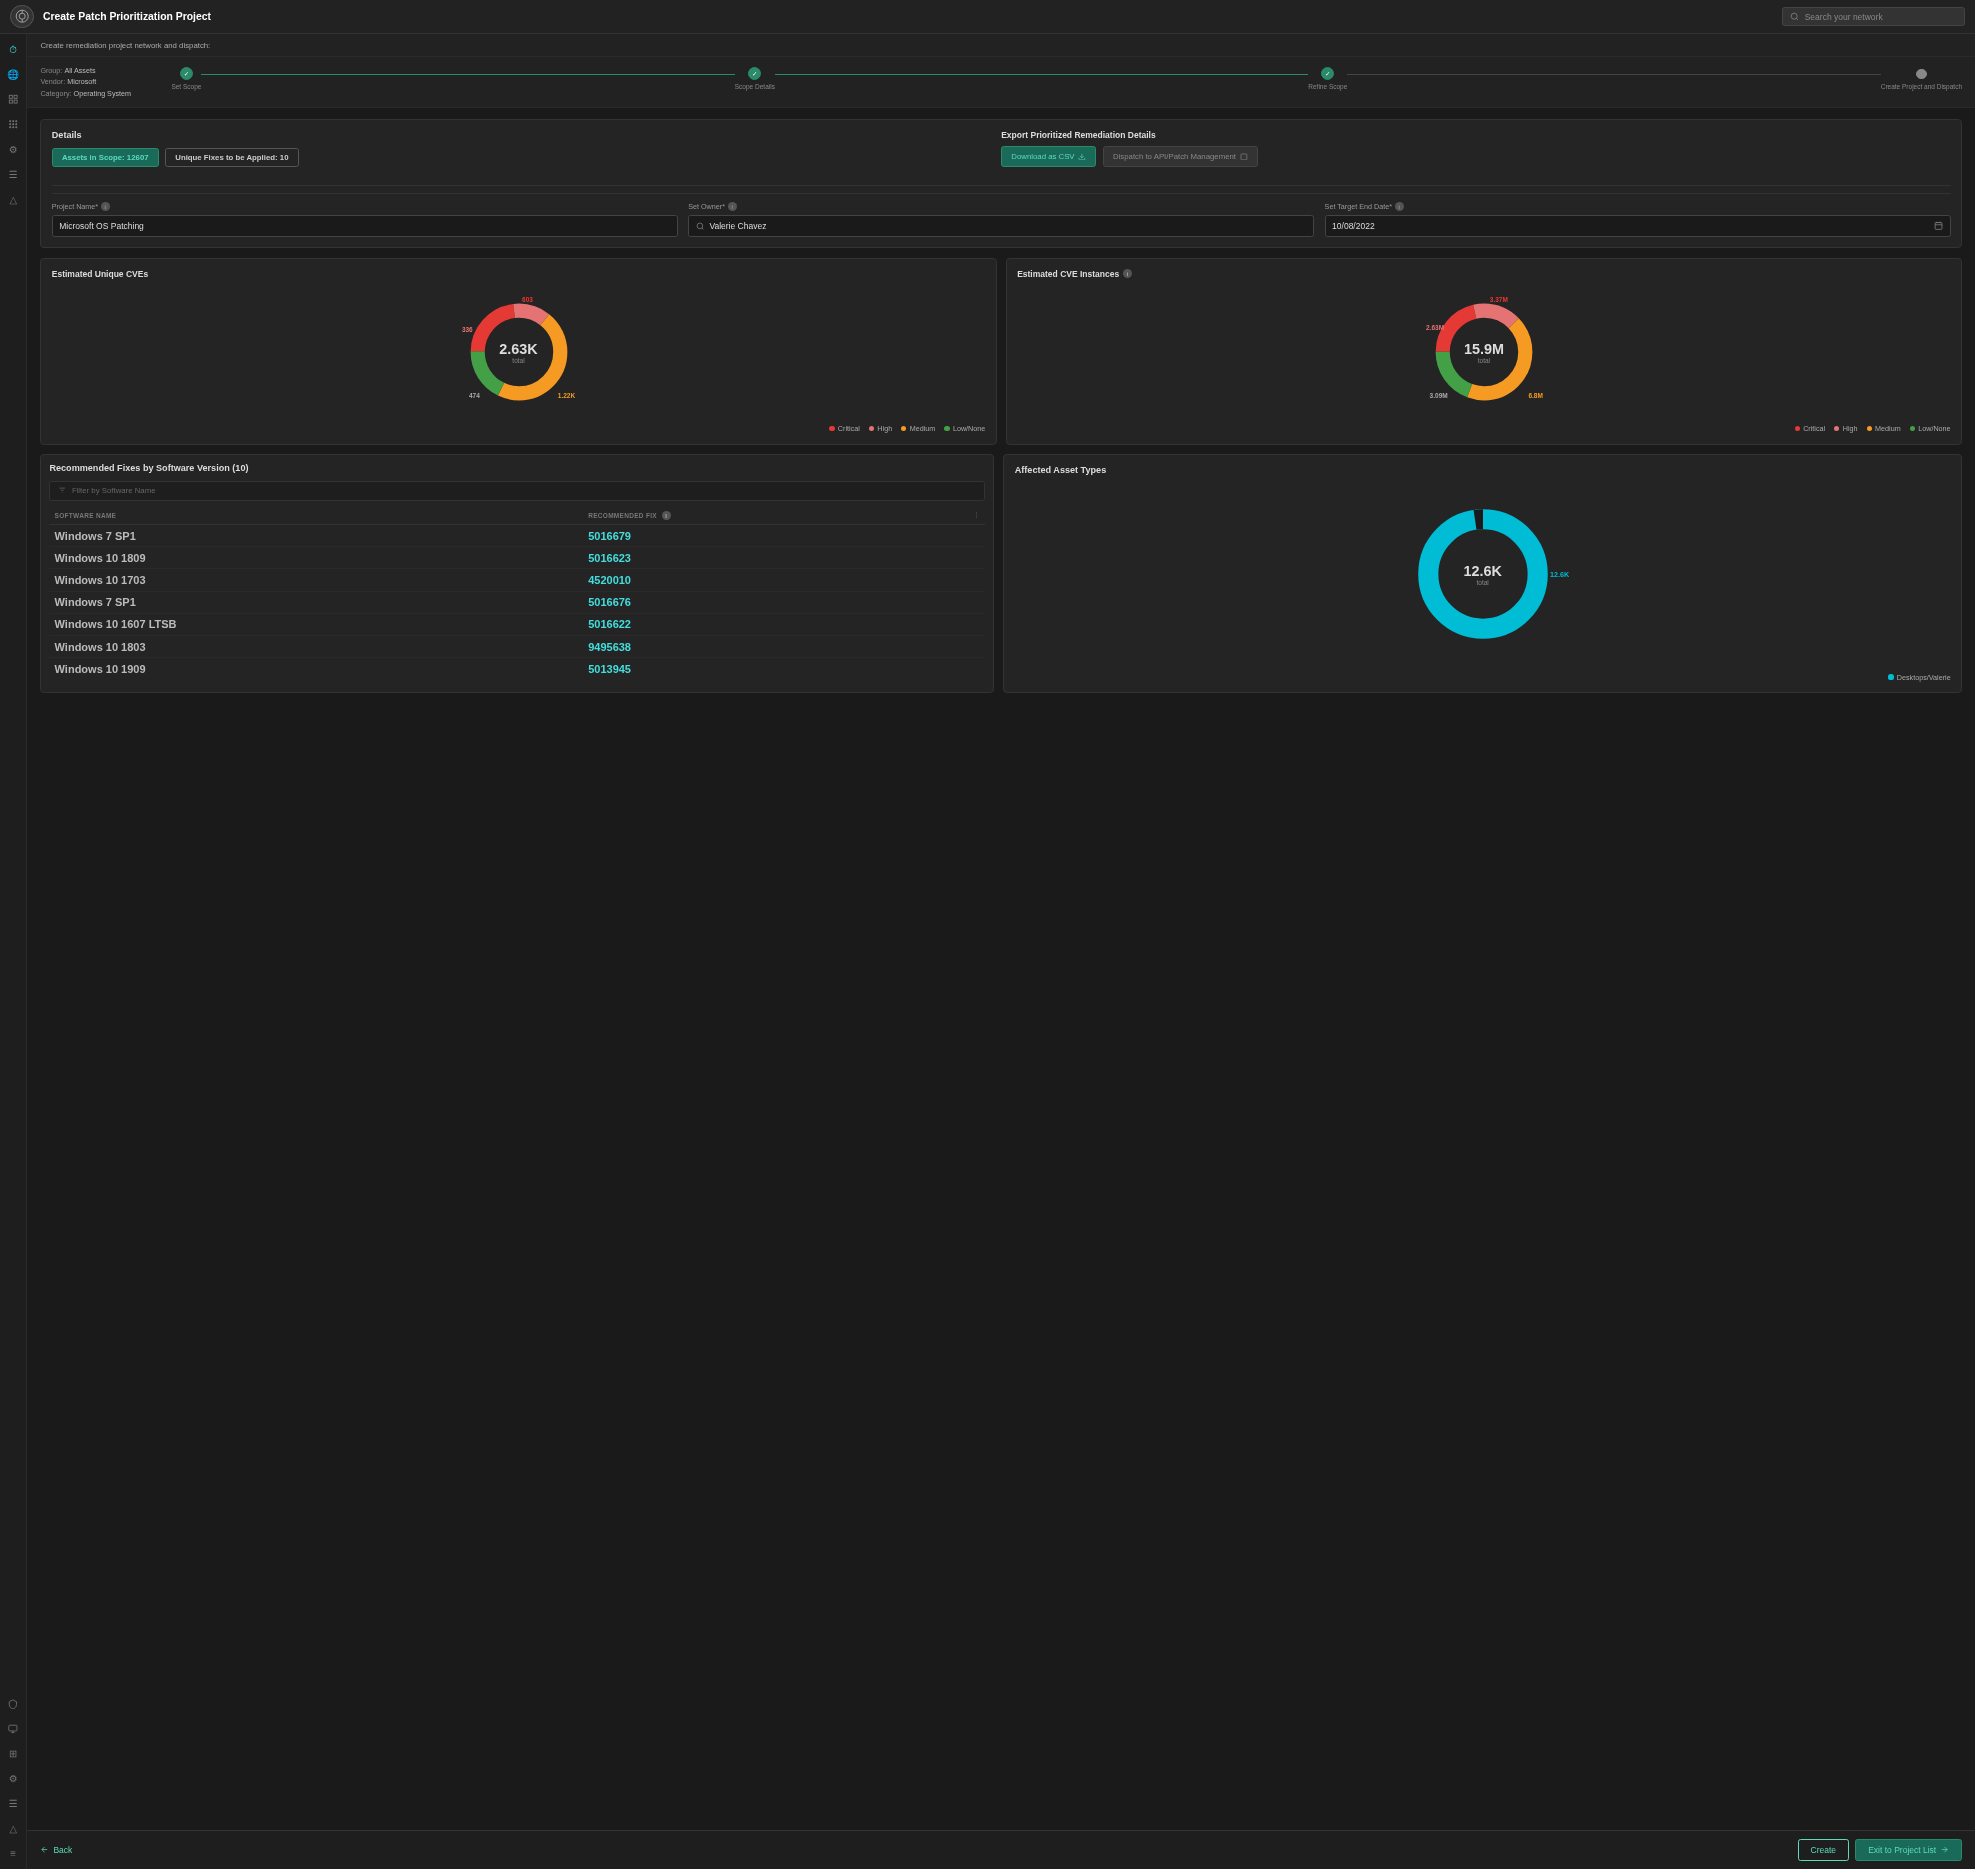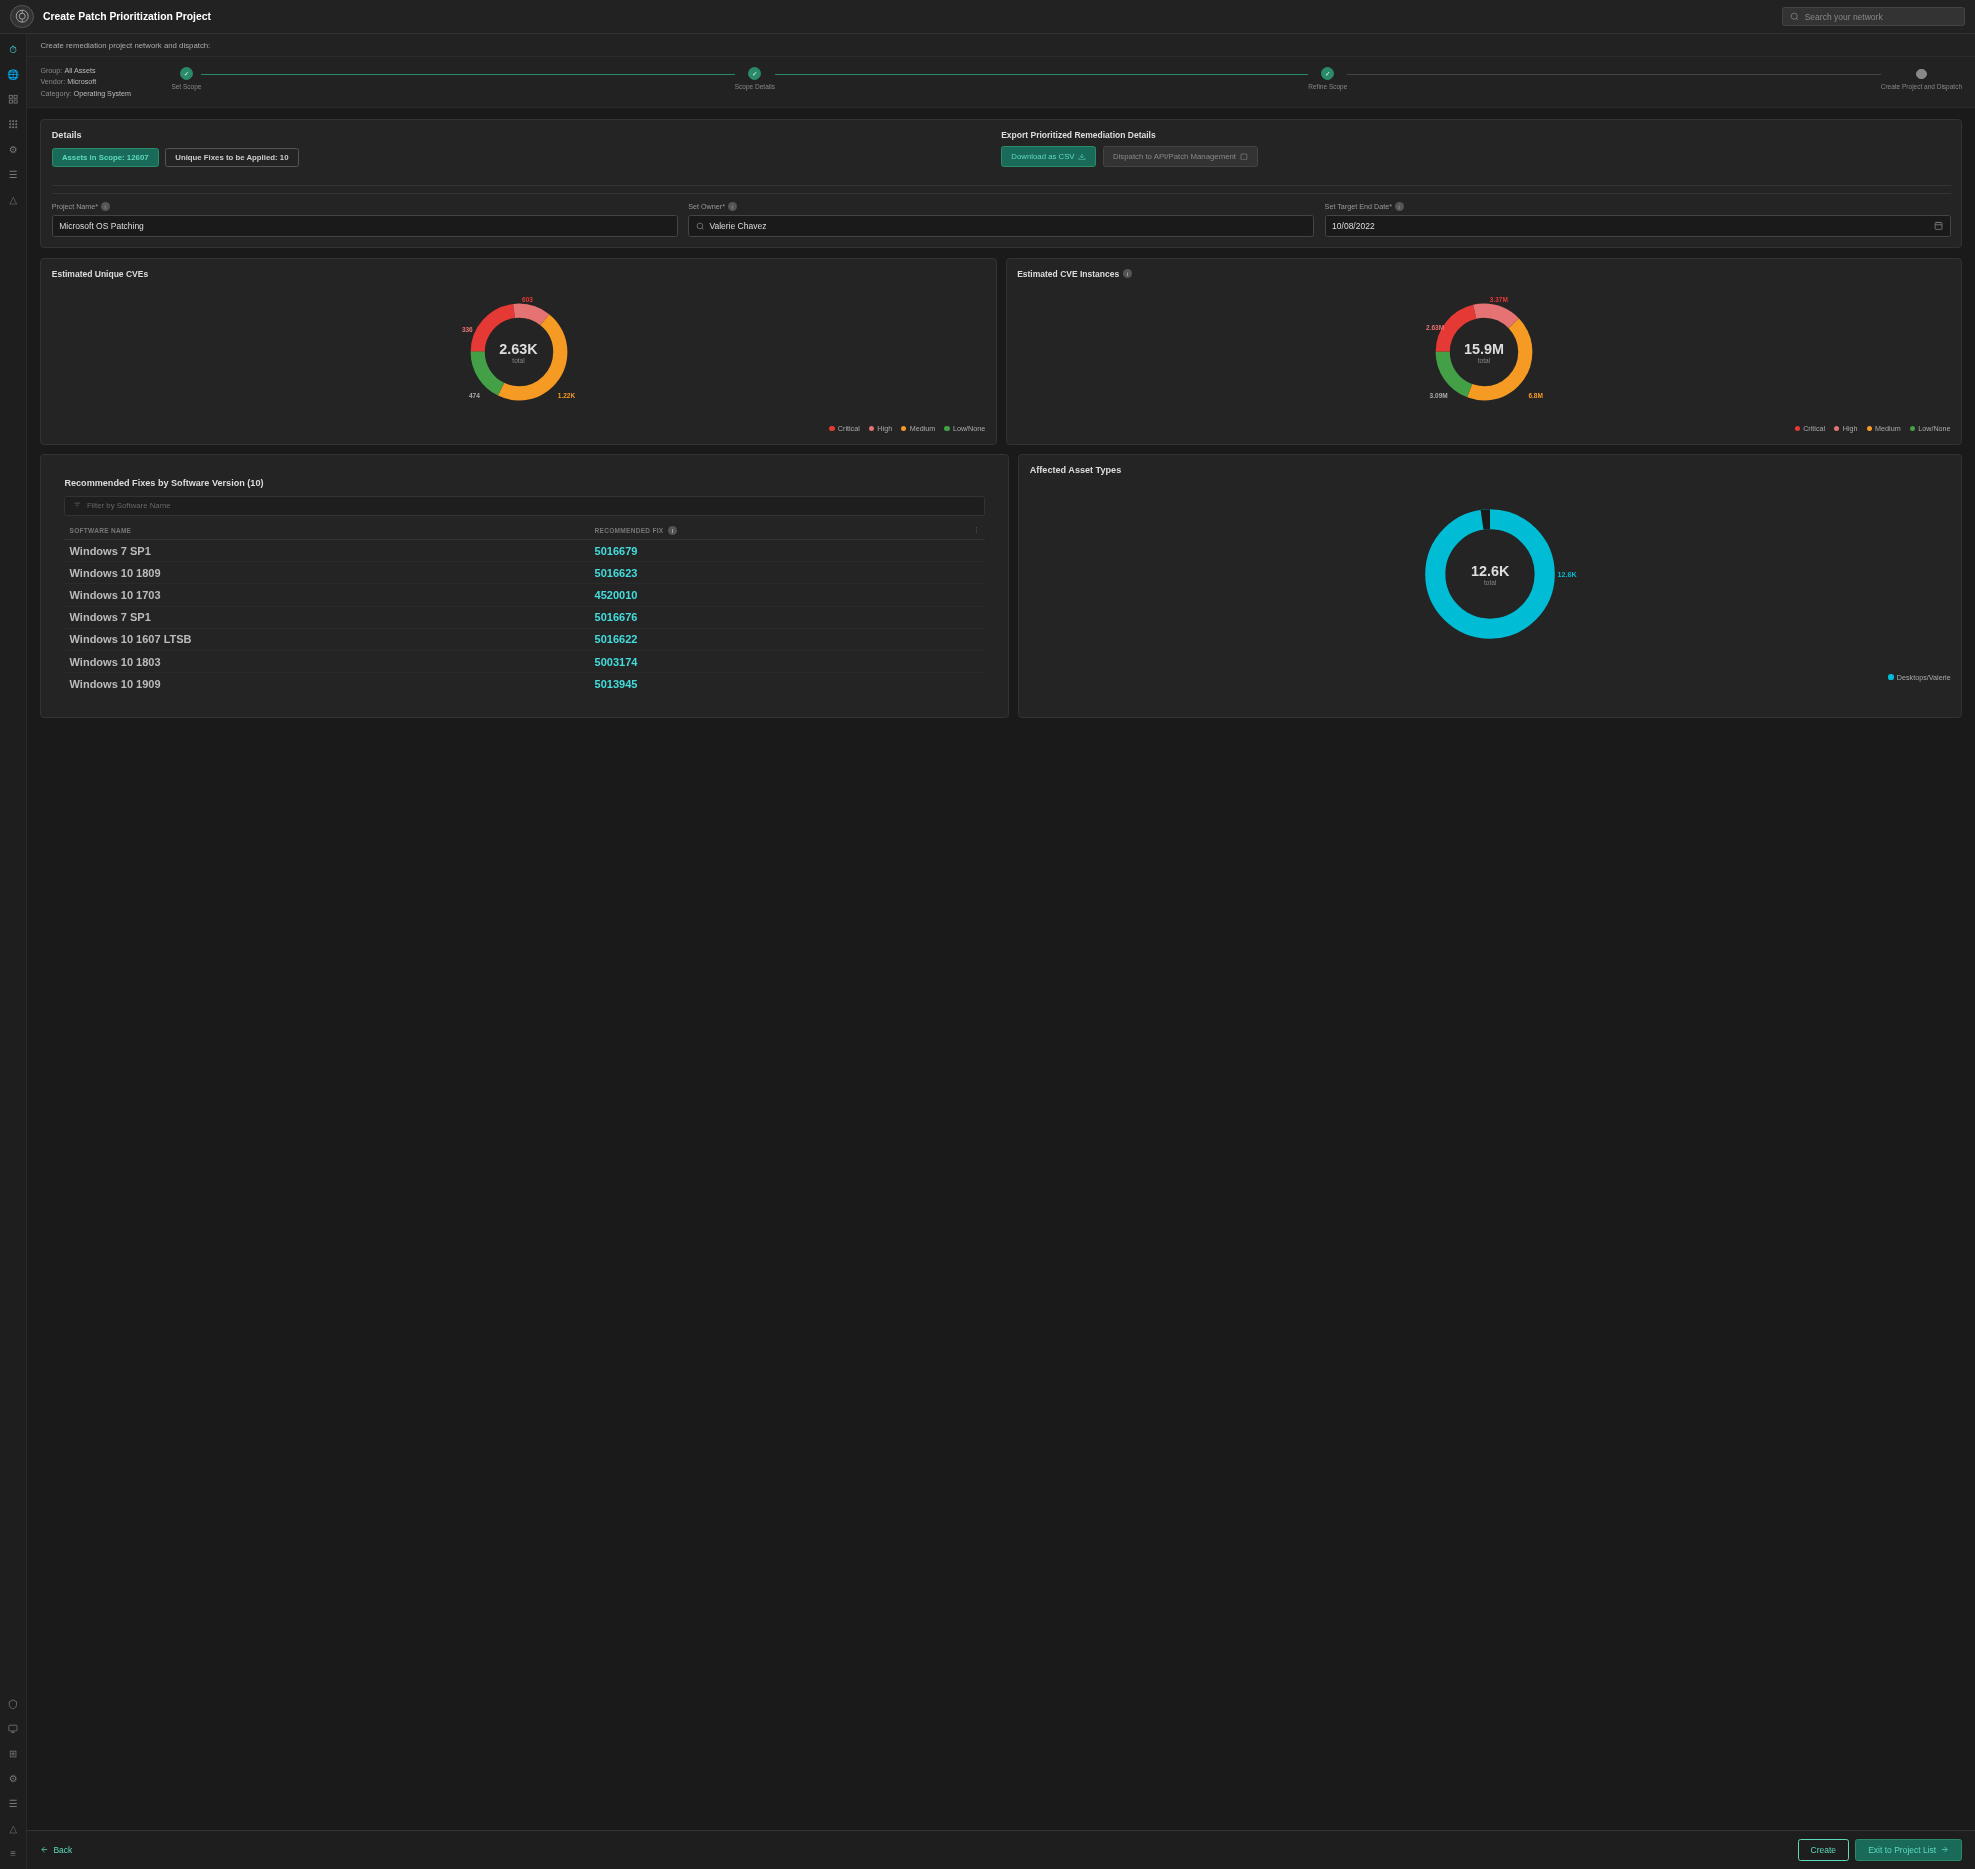--- a/index.html
+++ b/index.html
@@ -322,21 +322,21 @@
     
     .bottom-row {
       display: flex;
       gap: 9.1px;
     }
     .fixes-card {
       flex: 1;
       background: #242424;
       border: 0.7px solid #333;
       border-radius: 3.9px;
-      padding: 23px;
+      padding: 8px;
     }
     .asset-card {
       flex: 1;
       background: #242424;
       border: 0.7px solid #333;
       border-radius: 3.9px;
       padding: 10.4px;
     }
 
     .filter-bar {
@@ -730,21 +730,21 @@
                 <tr>
     <td>Windows 7 SP1</td>
     <td class="fix-link">5016676</td>
   </tr>
                 <tr>
     <td>Windows 10 1607 LTSB</td>
     <td class="fix-link">5016622</td>
   </tr>
                 <tr>
     <td>Windows 10 1803</td>
-    <td class="fix-link">5003174</td>
+    <td class="fix-link">9495638</td>
   </tr>
                 <tr>
     <td>Windows 10 1909</td>
     <td class="fix-link">5013945</td>
   </tr>
               </tbody>
           </table>
         </div>
 
         <div class="asset-card">

